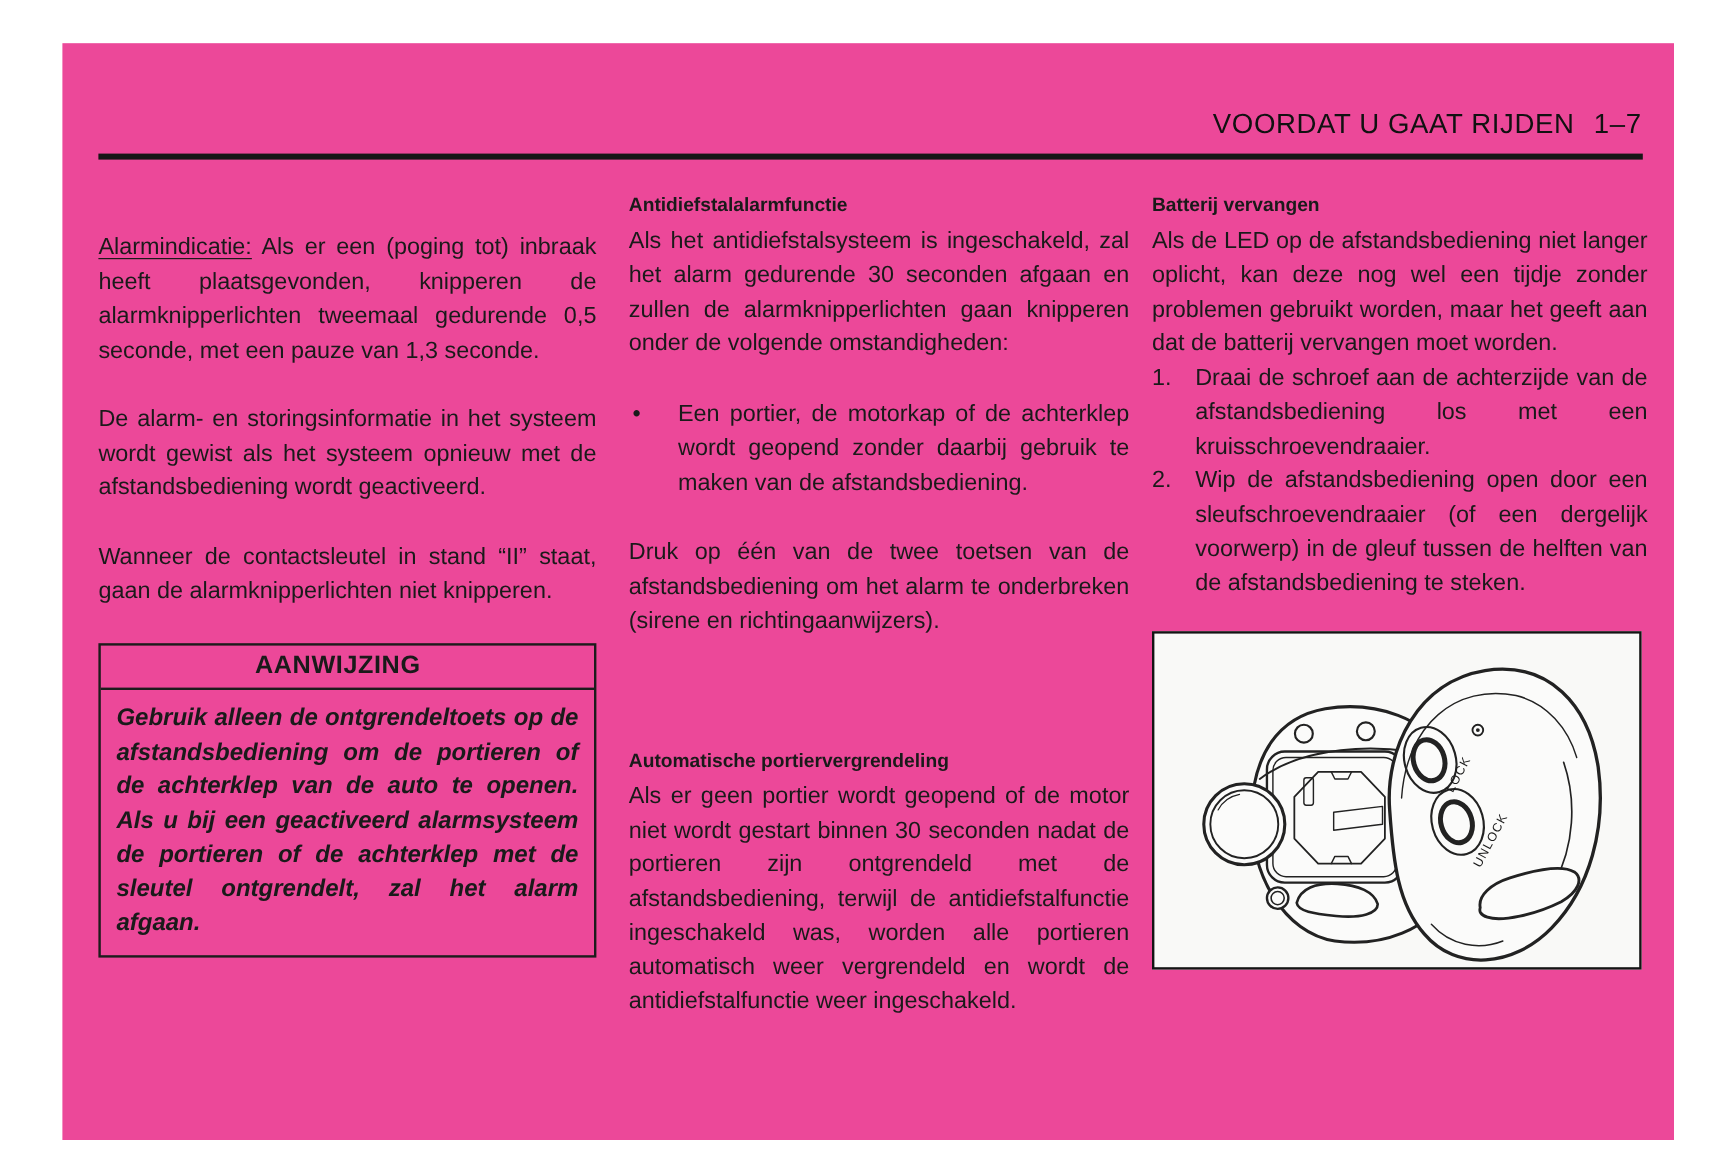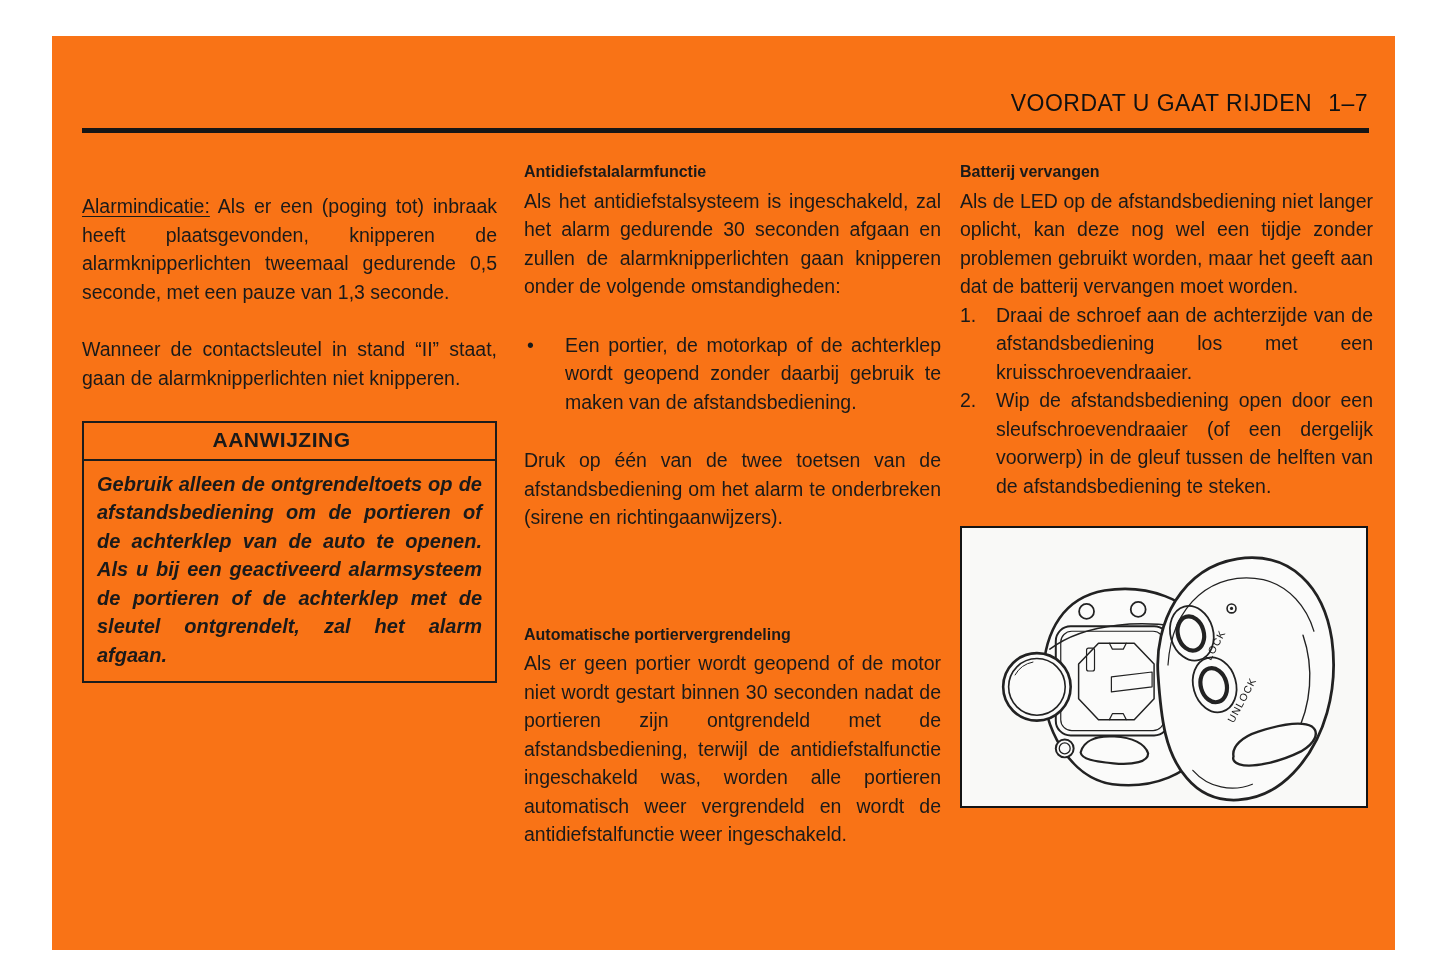--- a/index.html
+++ b/index.html
@@ -10,21 +10,21 @@
     background: #ffffff;
     position: relative;
     overflow: hidden;
     font-family: "Liberation Sans", "DejaVu Sans", sans-serif;
     color: #1a1a1a;
   }
   .page {
     position: absolute;
     left: 52px; top: 36px;
     width: 1343px; height: 914px;
-    background: #f97316;
+    background: #ec4899;
   }
   .header {
     position: absolute;
     top: 54px; right: 27px;
     font-size: 23px;
     letter-spacing: 0.5px;
     color: #111;
     white-space: nowrap;
   }
   .header .pageno { margin-left: 16px; }
@@ -115,20 +115,21 @@
   <div class="header">
     <span>VOORDAT U GAAT RIJDEN</span><span class="pageno">1–7</span>
   </div>
 
   <div class="rule"></div>
 
   <div class="columns">
 
     <div class="col col-left">
       <p class="gap-b"><span class="u">Alarmindicatie:</span><span> Als er een (poging tot) inbraak heeft plaatsgevonden, knipperen de alarmknipperlichten tweemaal gedurende 0,5 seconde, met een pauze van 1,3 seconde.</span></p>
+      <p class="gap-b">De alarm- en storingsinformatie in het systeem wordt gewist als het systeem opnieuw met de afstandsbediening wordt geactiveerd.</p>
       <p class="gap-b">Wanneer de contactsleutel in stand “II” staat, gaan de alarmknipperlichten niet knipperen.</p>
 
       <div class="note-box">
         <div class="note-title">AANWIJZING</div>
         <div class="note-body">Gebruik alleen de ontgrendeltoets op de afstandsbediening om de portieren of de achterklep van de auto te openen. Als u bij een geactiveerd alarmsysteem de portieren of de achterklep met de sleutel ontgrendelt, zal het alarm afgaan.</div>
       </div>
     </div>
 
     <div class="col col-mid">
       <h3>Antidiefstalalarmfunctie</h3>

